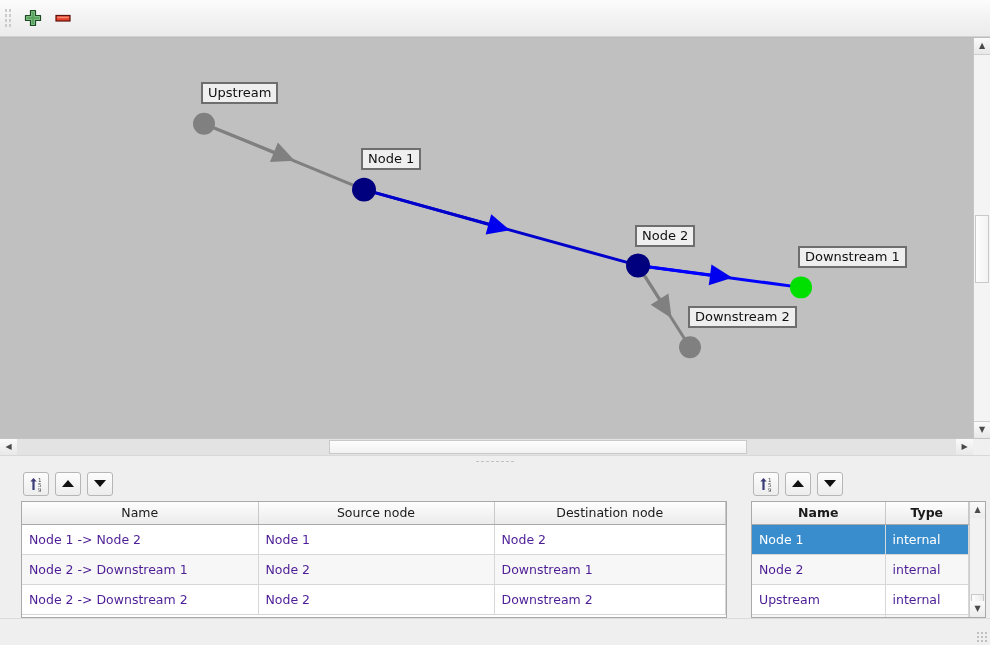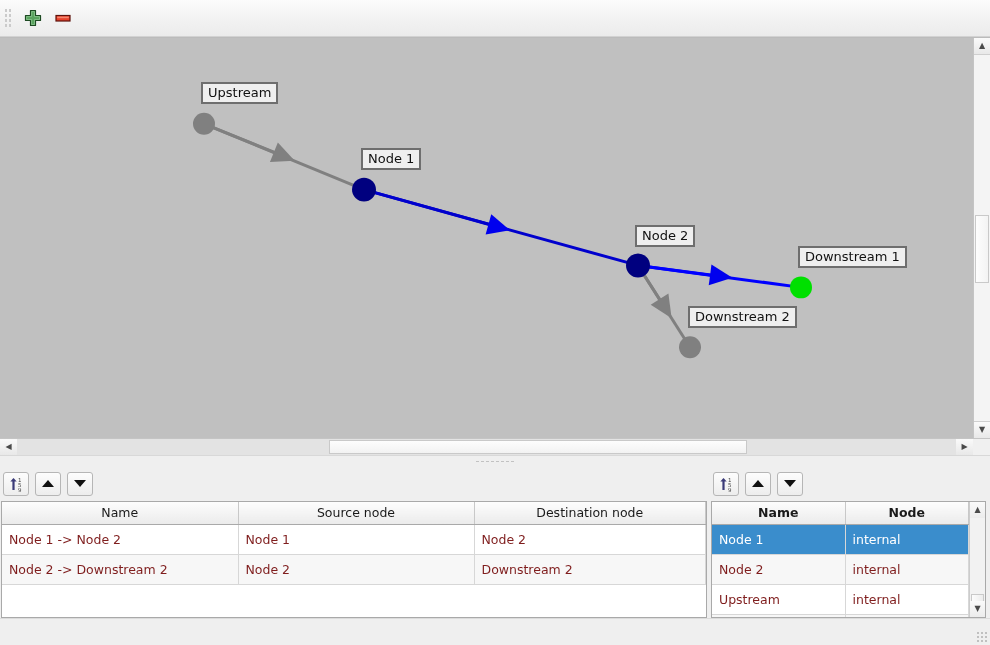--- a/index.html
+++ b/index.html
@@ -191,20 +191,21 @@
   .panes {
     flex: 1 1 auto;
     display: flex;
     background: #efefef;
     min-height: 0;
   }
   .pane {
     display: flex;
     flex-direction: column;
     min-width: 0;
+    margin-left: 20px;
   }
   .pane-left { width: 710px; flex: 0 0 710px; }
   .pane-right { flex: 1 1 auto; }
 
   .pane-toolbar {
     height: 31px;
     flex: 0 0 auto;
     display: flex;
     align-items: center;
     gap: 6px;
@@ -261,21 +262,21 @@
     padding: 0 4px;
     box-sizing: border-box;
   }
   .tbl-right thead th { font-weight: bold; }
   tbody td {
     height: 30px;
     border-right: 1px solid #d7d7d7;
     border-bottom: 1px solid #d7d7d7;
     padding: 0 7px;
     font-size: 12.5px;
-    color: #7f1d1d;
+    color: #4c1d95;
     white-space: nowrap;
     overflow: hidden;
     box-sizing: border-box;
   }
   tbody tr:nth-child(even) td { background: #f7f7f7; }
   tbody tr:nth-child(odd) td { background: #ffffff; }
   tbody tr.selected td { background: #3a8dcc; color: #ffffff; }
 
   .tbl-scroll-host {
     flex: 1 1 auto;
@@ -457,20 +458,25 @@
                 <th>Destination node</th>
               </tr>
             </thead>
             <tbody>
               <tr>
                 <td>Node 1 -&gt; Node 2</td>
                 <td>Node 1</td>
                 <td>Node 2</td>
               </tr>
               <tr>
+                <td>Node 2 -&gt; Downstream 1</td>
+                <td>Node 2</td>
+                <td>Downstream 1</td>
+              </tr>
+              <tr>
                 <td>Node 2 -&gt; Downstream 2</td>
                 <td>Node 2</td>
                 <td>Downstream 2</td>
               </tr>
 
             </tbody>
           </table>
         </div>
       </div>
     </div>
@@ -497,21 +503,21 @@
       <div class="table-shell">
         <div class="tbl-scroll-host">
           <table class="tbl-right">
             <colgroup>
                 <col style="width:133px">
                 <col>
               </colgroup>
             <thead>
               <tr>
                 <th>Name</th>
-                <th>Node</th>
+                <th>Type</th>
               </tr>
             </thead>
             <tbody>
               <tr class="selected">
                 <td>Node 1</td>
                 <td>internal</td>
               </tr>
               <tr>
                 <td>Node 2</td>
                 <td>internal</td>

